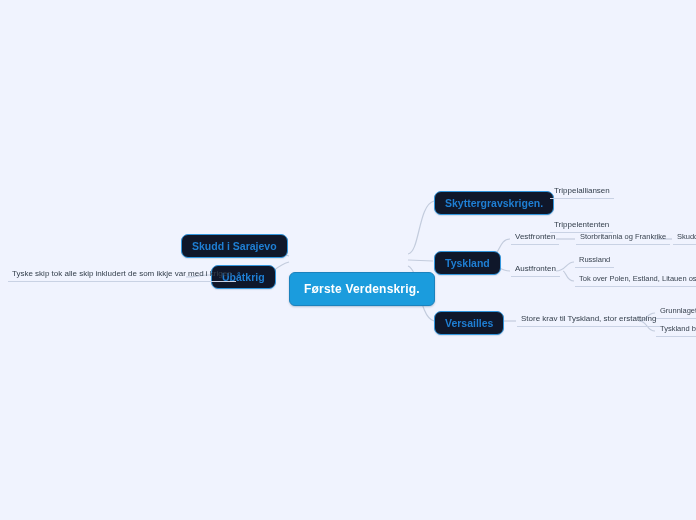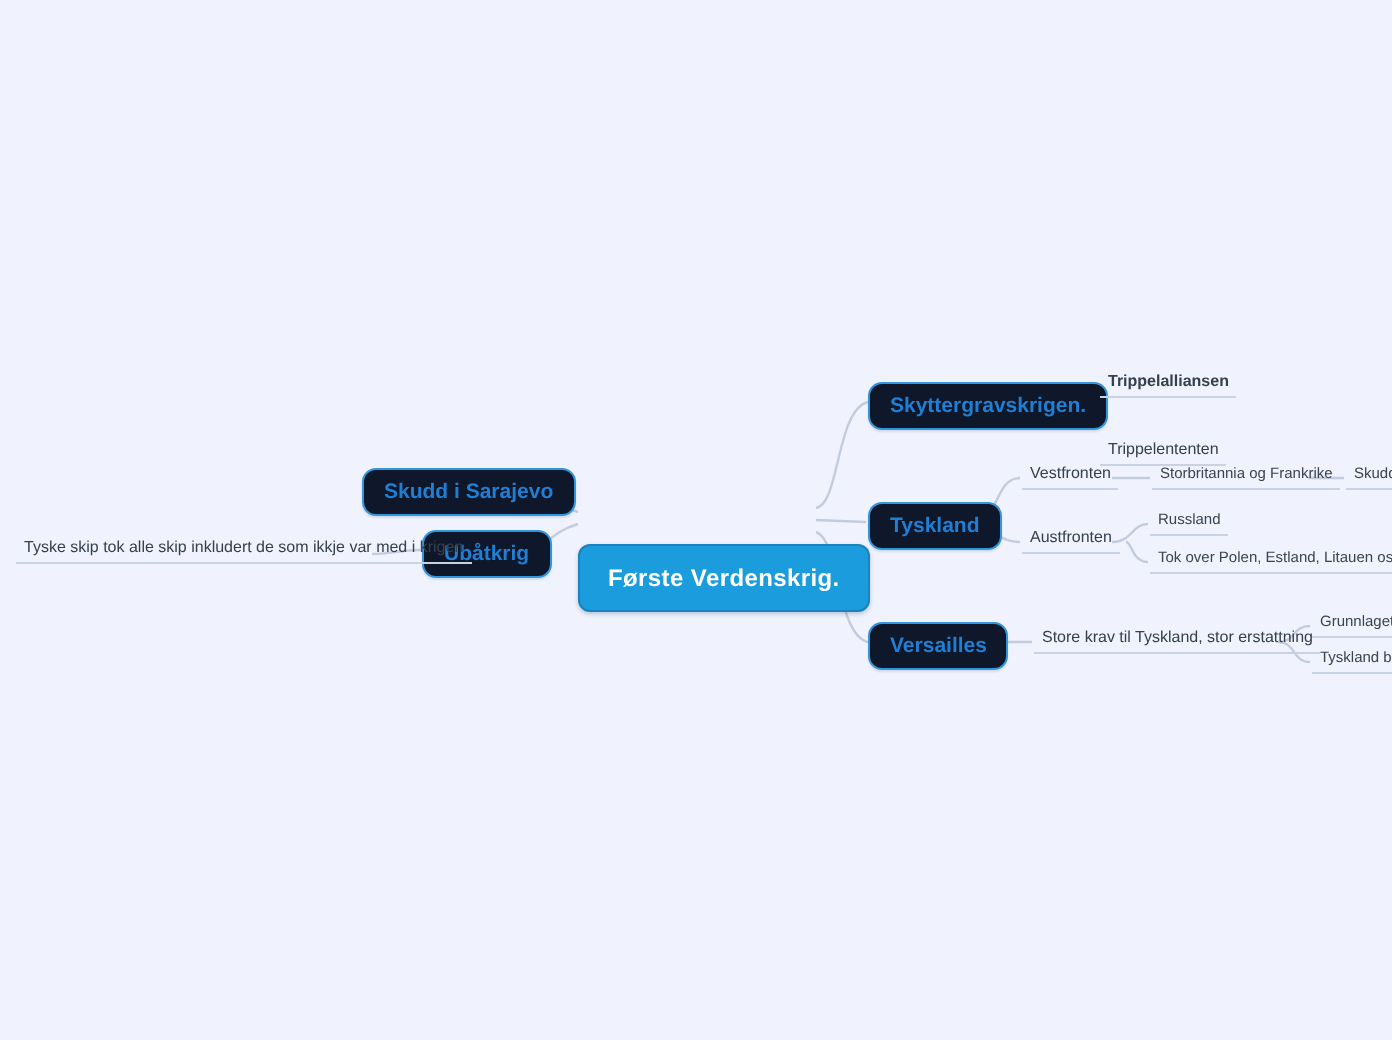--- a/index.html
+++ b/index.html
@@ -120,21 +120,21 @@
   </div>
 
   <div class="node node-leaf" style="left:8px; top:269px;">
     <span>Tyske skip tok alle skip inkludert de som ikkje var med i krigen</span>
   </div>
 
   <div class="node node-branch" style="left:434px; top:191px;">
     <span>Skyttergravskrigen.</span>
   </div>
 
-  <div class="node node-leaf" style="left:550px; top:186px;font-weight:bold;">
+  <div class="node node-leaf" style="left:550px; top:186px;">
     <span>Trippelalliansen</span>
   </div>
 
   <div class="node node-leaf" style="left:550px; top:220px;">
     <span>Trippelententen</span>
   </div>
 
   <div class="node node-branch" style="left:434px; top:251px;text-align:right;">
     <span>Tyskland</span>
   </div>

